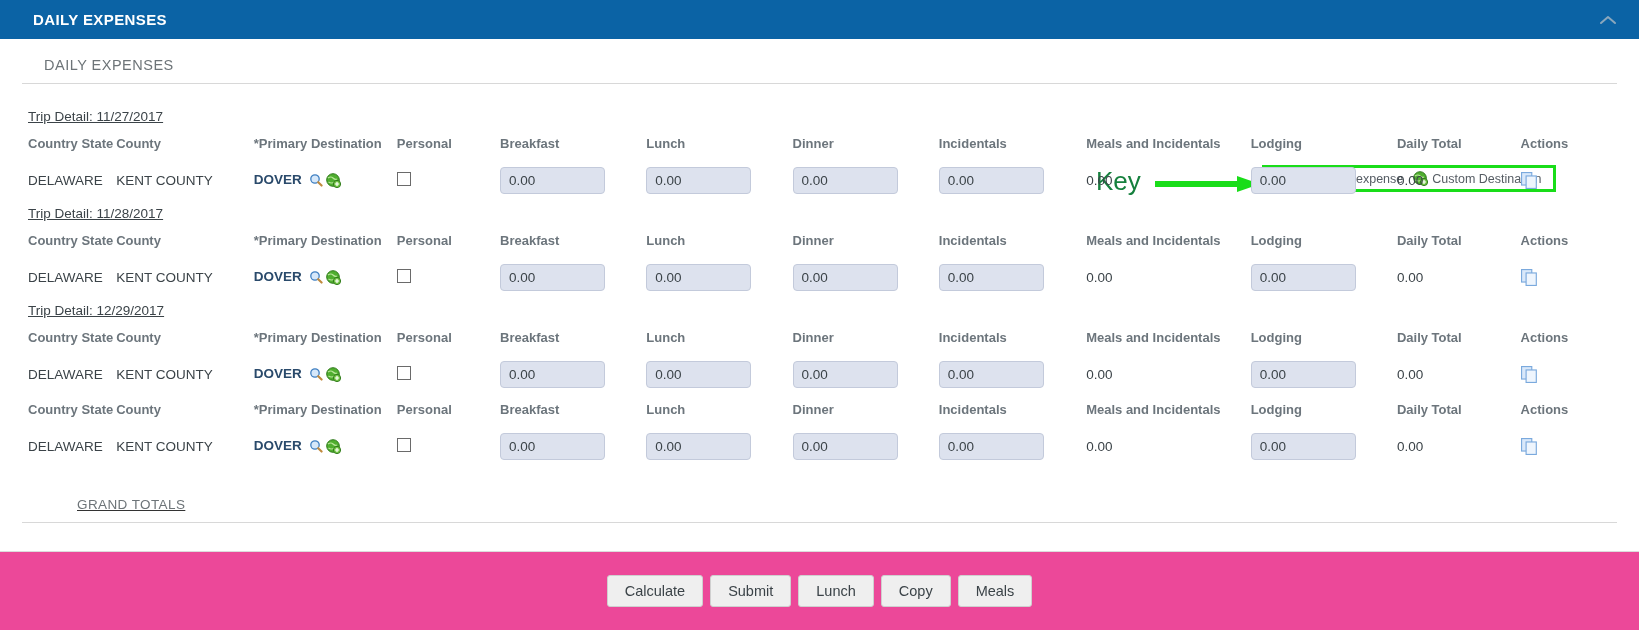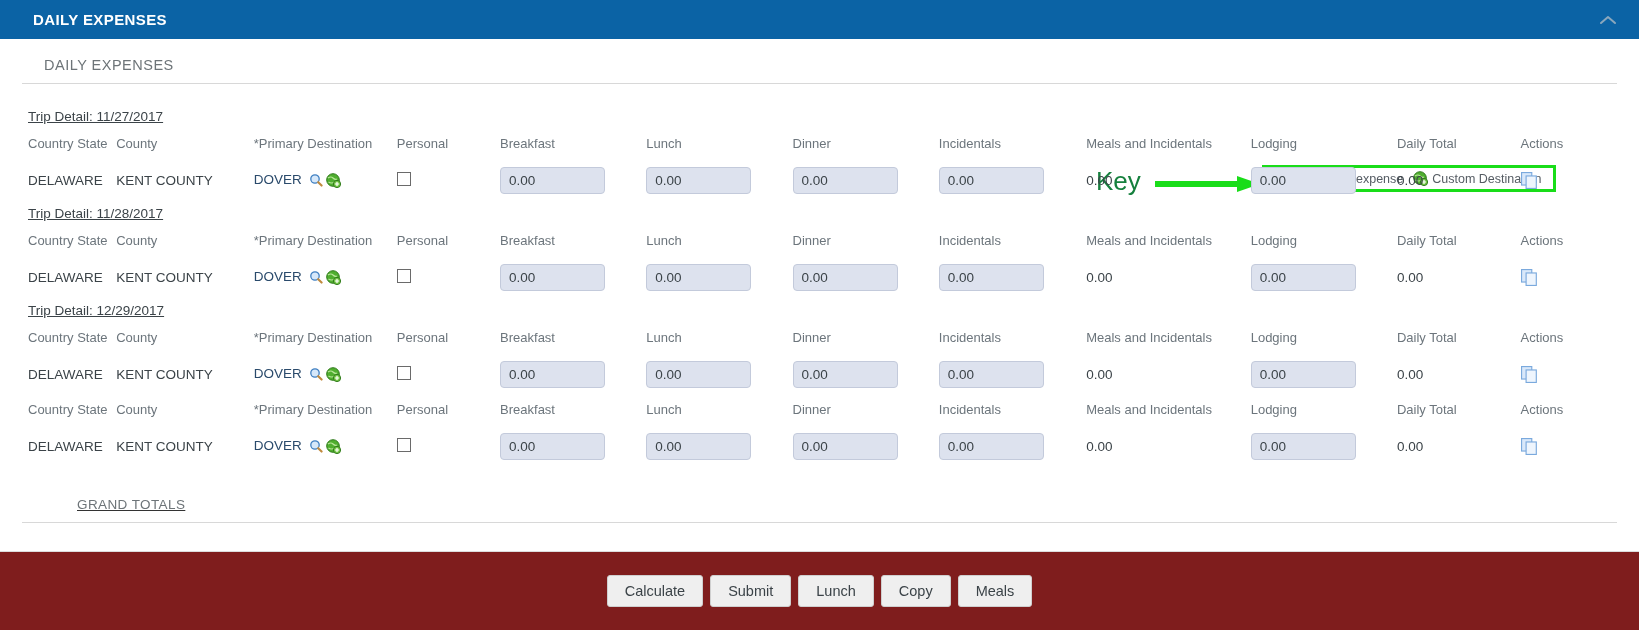--- a/index.html
+++ b/index.html
@@ -130,38 +130,38 @@
   .grid col.c-lu    { width: 136px; }
   .grid col.c-di    { width: 136px; }
   .grid col.c-inc   { width: 137px; }
   .grid col.c-mi    { width: 153px; }
   .grid col.c-lodg  { width: 136px; }
   .grid col.c-tot   { width: 115px; }
   .grid col.c-act   { width: 110px; }
 
   .grid th {
     text-align: left;
-    font-weight: normal;
+    font-weight: bold;
     font-size: 13px;
     color: #6c757c;
     padding: 3px 0 5px 0;
     height: 22px;
     vertical-align: middle;
   }
   .grid td {
     text-align: left;
     font-size: 13.5px;
     color: #3b4348;
     padding: 2px 0;
     height: 38px;
     vertical-align: middle;
   }
   .grid th:first-child, .grid td:first-child { padding-left: 28px; }
 
-  .dest-cell { white-space: nowrap; }
+  .dest-cell { white-space: nowrap; font-weight: bold; }
   .dest-text { color: #2a4a6b; margin-right: 3px; }
 
   .chk {
     width: 14px;
     height: 14px;
     border: 1.5px solid #6a6a6a;
     background: #fff;
     display: inline-block;
     box-sizing: border-box;
     cursor: pointer;
@@ -192,21 +192,21 @@
     font-size: 13.5px;
     color: #6d7478;
     letter-spacing: 0.4px;
   }
 
   
   .footer {
     position: absolute;
     left: 0; right: 0; bottom: 0;
     height: 78px;
-    background: #7f1d1d;
+    background: #ec4899;
     border-top: 1px solid #dcdcdc;
     display: flex;
     align-items: center;
     justify-content: center;
     gap: 7px;
   }
   .btn {
     background: #efefef;
     border: 1px solid #cfcfcf;
     border-radius: 3px;

